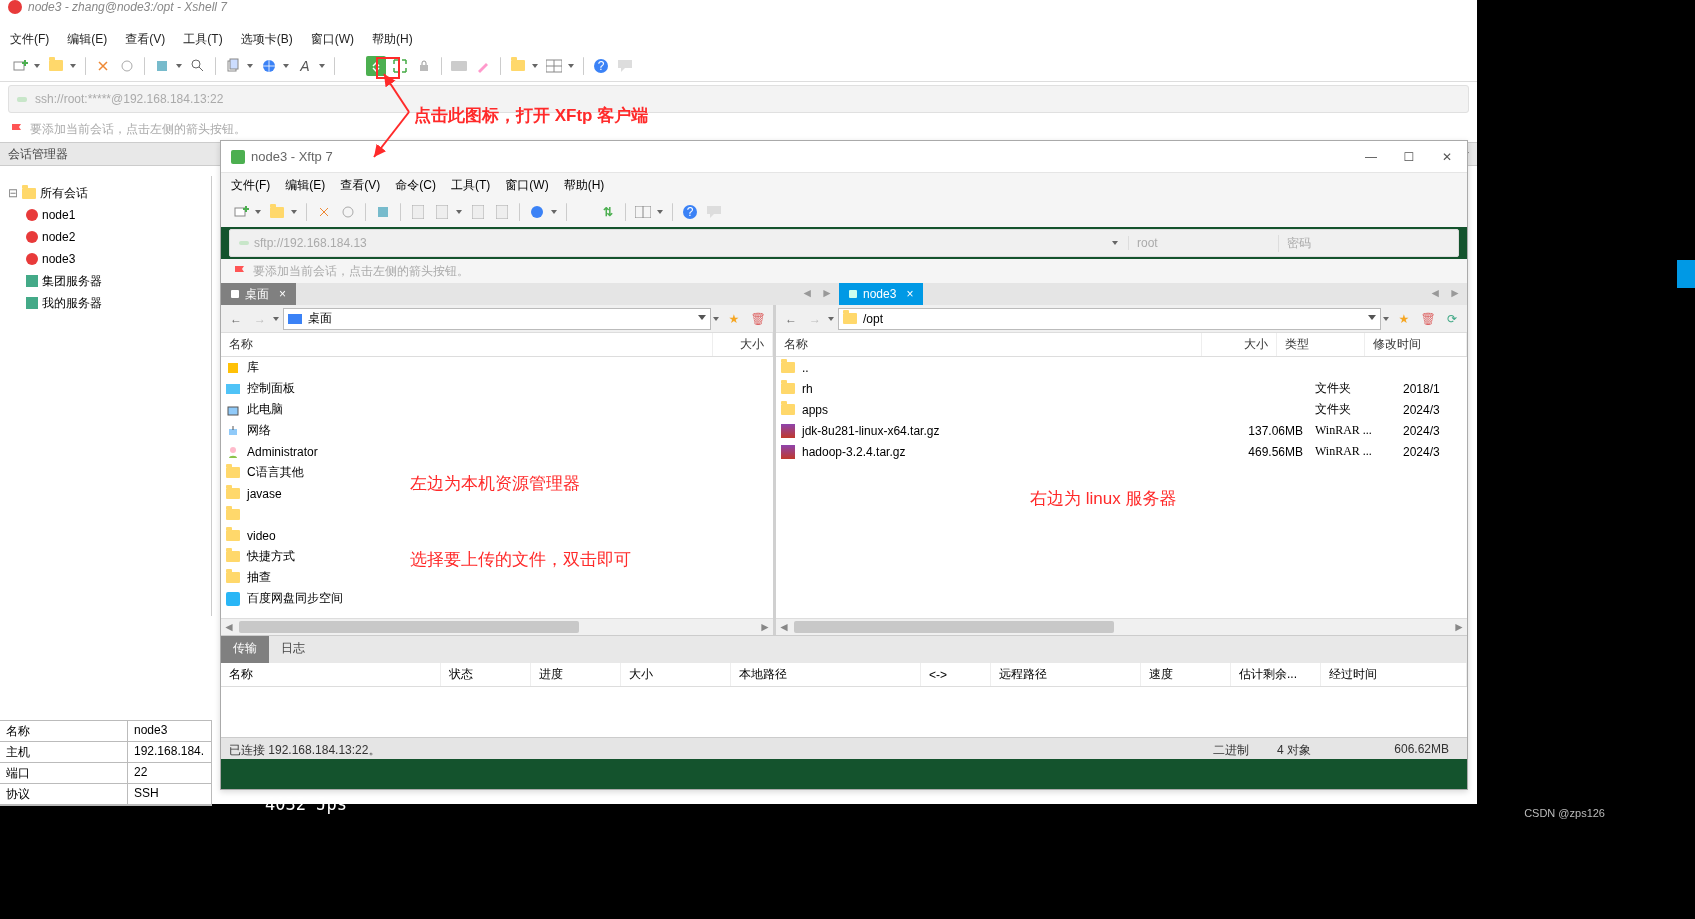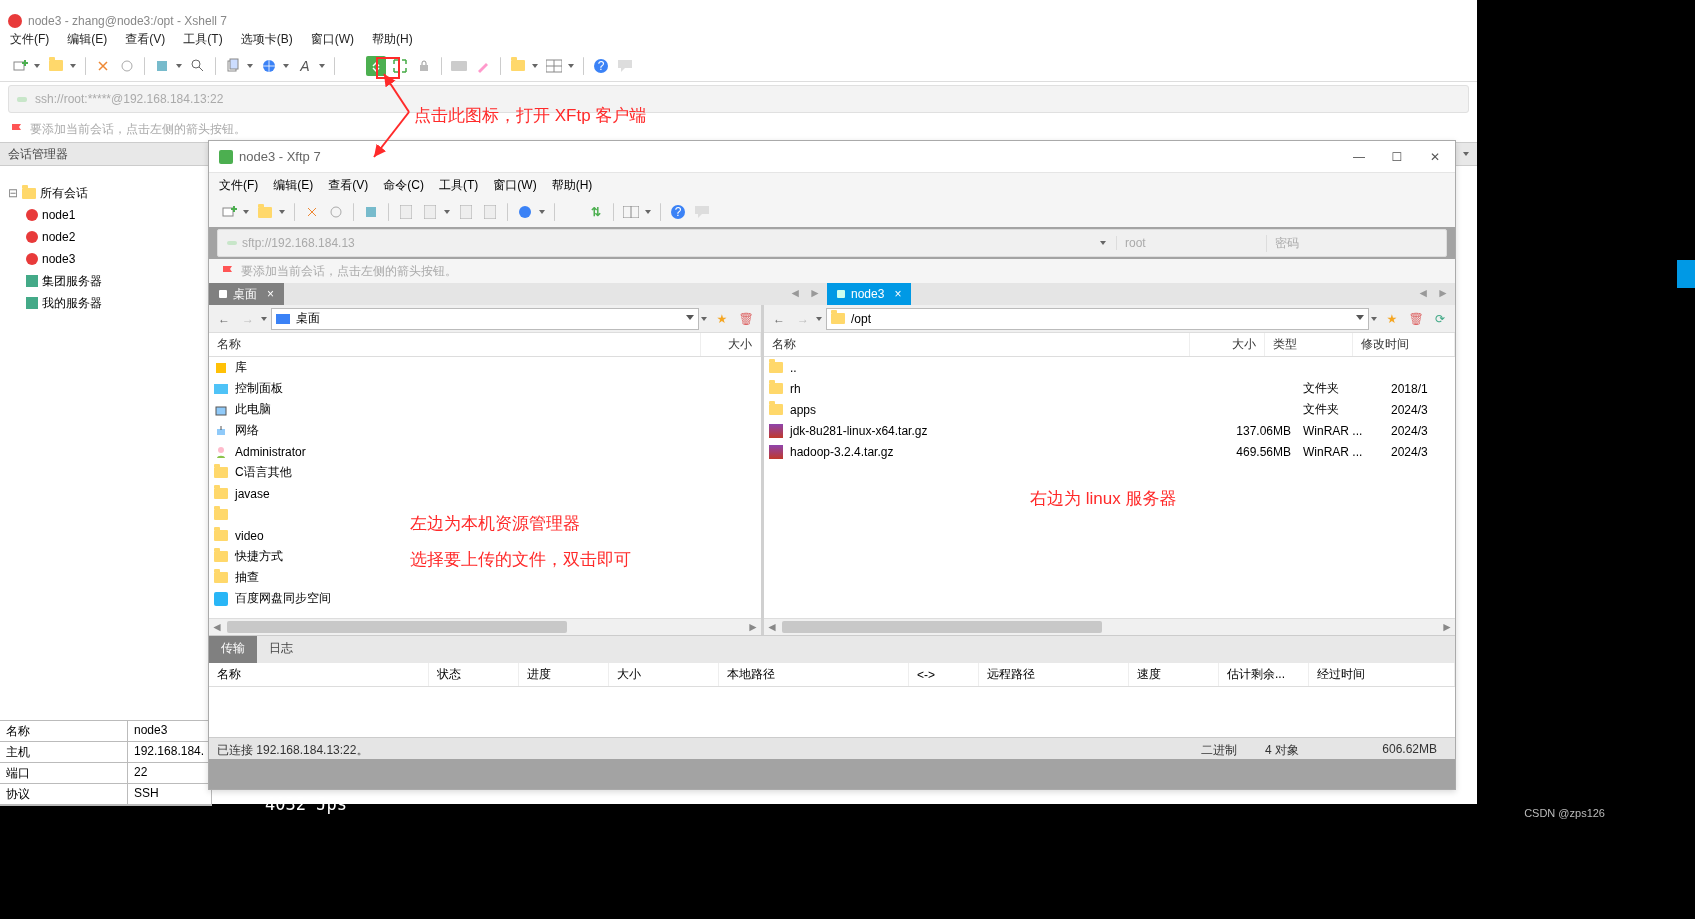--- a/index.html
+++ b/index.html
@@ -1,18 +1,18 @@
 <!DOCTYPE html>
 <html><head>
 <meta charset="utf-8">
 <style>
 * { margin:0; padding:0; box-sizing:border-box; font-family:"Microsoft YaHei","Segoe UI",Tahoma,sans-serif; font-size:12px;}
 body { background:#000; position:relative; width:1695px; height:919px; overflow:hidden;}
 .wrap { position:absolute; left:0; top:0; width:1477px; height:804px; background:#fff;}
-.xshell-title { height:28px; display:flex; align-items:flex-end; padding:0 8px; color:#888; font-size:13px; gap:6px;}
+.xshell-title { height:28px; display:flex; align-items:flex-start; padding:0 8px; color:#888; font-size:13px; gap:6px;font-style:italic;}
 .xshell-title .swirl{width:14px;height:14px;border-radius:50%;background:#e83a3a;display:inline-block;}
 .menubar { height:22px; display:flex; align-items:center; padding:0 10px; gap:18px;}
 .menubar span{color:#222;}
 .toolbar { height:32px; display:flex; align-items:center; padding:0 10px; gap:4px; border-bottom:1px solid #ddd;}
 .tbtn{width:20px;height:20px;display:flex;align-items:center;justify-content:center;border-radius:2px;}
 .tbtn.sep{width:1px;height:18px;background:#ccc;margin:0 3px;}
 .drop{width:8px;height:8px;position:relative;}
 .drop::after{content:"";position:absolute;left:0;top:2px;border-left:3px solid transparent;border-right:3px solid transparent;border-top:4px solid #666;}
 svg{display:block;}
 .addressbar{height:28px;margin:3px 8px;background:#f3f3f3;border:1px solid #e0e0e0;border-radius:3px;display:flex;align-items:center;padding:0 6px;color:#aaa;gap:6px;}
@@ -24,21 +24,21 @@
 .tree .node{display:flex;align-items:center;height:22px;gap:4px;padding-left:4px;}
 .tree .child{padding-left:22px;}
 .tree .swirl2{width:12px;height:12px;border-radius:50%;background:#e83a3a;}
 .tree .srv{width:12px;height:12px;background:#4a8;}
 .props{position:absolute;left:0;top:720px;width:212px;border:1px solid #bbb;border-left:0;background:#fff;}
 .props .row{display:flex;height:21px;}
 .props .k{width:128px;border-right:1px solid #bbb;border-bottom:1px solid #bbb;padding:2px 6px;}
 .props .v{flex:1;border-bottom:1px solid #bbb;padding:2px 6px;}
 
 
-.xftp{position:absolute;left:208px;top:140px;width:1248px;height:650px;background:#a3a3a3;border:1px solid #aaa;box-shadow:0 2px 6px rgba(0,0,0,0.15);}
+.xftp{position:absolute;left:220px;top:140px;width:1248px;height:650px;background:#14532d;border:1px solid #aaa;box-shadow:0 2px 6px rgba(0,0,0,0.15);}
 .xftp .titlebar{height:32px;display:flex;align-items:center;padding:0 10px;background:#fff;border-bottom:1px solid #e5e5e5;}
 .xftp .titlebar .ticon{width:14px;height:14px;background:#4caf50;border-radius:2px;margin-right:6px;}
 .xftp .titlebar .t{color:#666;font-size:13px;}
 .xftp .winbtns{margin-left:auto;display:flex;gap:18px;color:#555;font-size:14px;}
 .xftp .winbtns span{width:20px;text-align:center;}
 .xftp-menu{height:24px;display:flex;align-items:center;padding:0 10px;gap:15px;background:#f5f5f5;}
 .xftp-tool{height:30px;display:flex;align-items:center;padding:0 10px;gap:4px;background:#f5f5f5;}
 .xftp-addr{height:28px;margin:2px 8px;background:#f0f0f0;border:1px solid #ddd;border-radius:2px;display:flex;align-items:center;}
 .xftp-addr .fld{flex:1;padding:0 8px;color:#aaa;display:flex;align-items:center;gap:4px;}
 .xftp-addr .fld.user{width:150px;flex:0 0 150px;border-left:1px solid #ddd;}
@@ -62,21 +62,21 @@
 .navrow .combo .dd2{position:absolute;right:4px;top:6px;border-left:4px solid transparent;border-right:4px solid transparent;border-top:5px solid #555;}
 .navrow .rbtn{width:22px;height:22px;display:flex;align-items:center;justify-content:center;}
 .pane .cols{height:24px;display:flex;align-items:center;border-bottom:1px solid #ddd;background:#fff;}
 .pane .cols .c{padding:0 8px;border-right:1px solid #eee;height:100%;display:flex;align-items:center;color:#333;}
 .pane .files{flex:1;overflow:auto;position:relative;}
 .pane .frow{height:21px;display:flex;align-items:center;padding:0 4px;gap:6px;}
 .pane .frow .ico{width:16px;height:16px;display:flex;align-items:center;justify-content:center;}
 .pane.left .frow .nm{flex:1;}
 .pane.right .frow .nm{width:420px;}
 .pane.right .frow .sz{width:75px;text-align:right;}
-.pane.right .frow .tp{width:88px;padding-left:6px;}
+.pane.right .frow .tp{width:88px;padding-left:6px;font-family:Liberation Serif, serif;}
 .pane.right .frow .dt{width:60px;}
 .folder{width:14px;height:11px;background:#ffd86b;border-radius:1px;position:relative;}
 .folder::before{content:"";position:absolute;top:-3px;left:0;width:6px;height:3px;background:#ffd86b;border-radius:1px 1px 0 0;}
 .archive{width:14px;height:14px;background:linear-gradient(#8e44ad,#c0392b);}
 .scrollbar-h{height:17px;background:#f0f0f0;border-top:1px solid #ddd;display:flex;align-items:center;padding:0 2px;}
 .scrollbar-h .thumb{height:12px;background:#c8c8c8;border-radius:2px;}
 
 .tlog{height:28px;background:#e8e8e8;display:flex;align-items:stretch;border-top:1px solid #ccc;}
 .tlog .tb{padding:4px 12px;color:#444;}
 .tlog .tb.active{background:#808080;color:#fff;}
@@ -666,22 +666,22 @@
   <div class="redbox" style="left:376px;top:57px;width:24px;height:22px;"></div>
   <svg class="arrow-svg" style="left:254px;top:72px;" width="160" height="90">
     <defs>
         <marker id="ah" markerWidth="8" markerHeight="8" refX="6" refY="3" orient="auto">
           <path d="M0 0L6 3L0 6z" fill="#ff2a2a"></path>
         </marker>
       </defs>
     <path d="M155 40 L130 2" stroke="#ff2a2a" stroke-width="2" fill="none" marker-end="url(#ah)"></path>
     <path d="M155 40 L120 85" stroke="#ff2a2a" stroke-width="2" fill="none" marker-end="url(#ah)"></path>
   </svg>
-  <div class="anno" style="left:414px;top:104px;">点击此图标，打开 XFtp 客户端</div>
-  <div class="anno" style="left:410px;top:472px;margin-top:40px;">左边为本机资源管理器</div>
+  <div class="anno" style="left:414px;top:104px;font-weight:bold;">点击此图标，打开 XFtp 客户端</div>
+  <div class="anno" style="left:410px;top:472px;">左边为本机资源管理器</div>
   <div class="anno" style="left:410px;top:548px;">选择要上传的文件，双击即可</div>
   <div class="anno" style="left:1030px;top:487px;">右边为 linux 服务器</div>
 
 </div>
 
 <div class="terminal-text">4032 Jps</div>
 <div class="watermark">CSDN @zps126</div>
 <div class="sidebar-blue"></div>
 
 </body></html>

